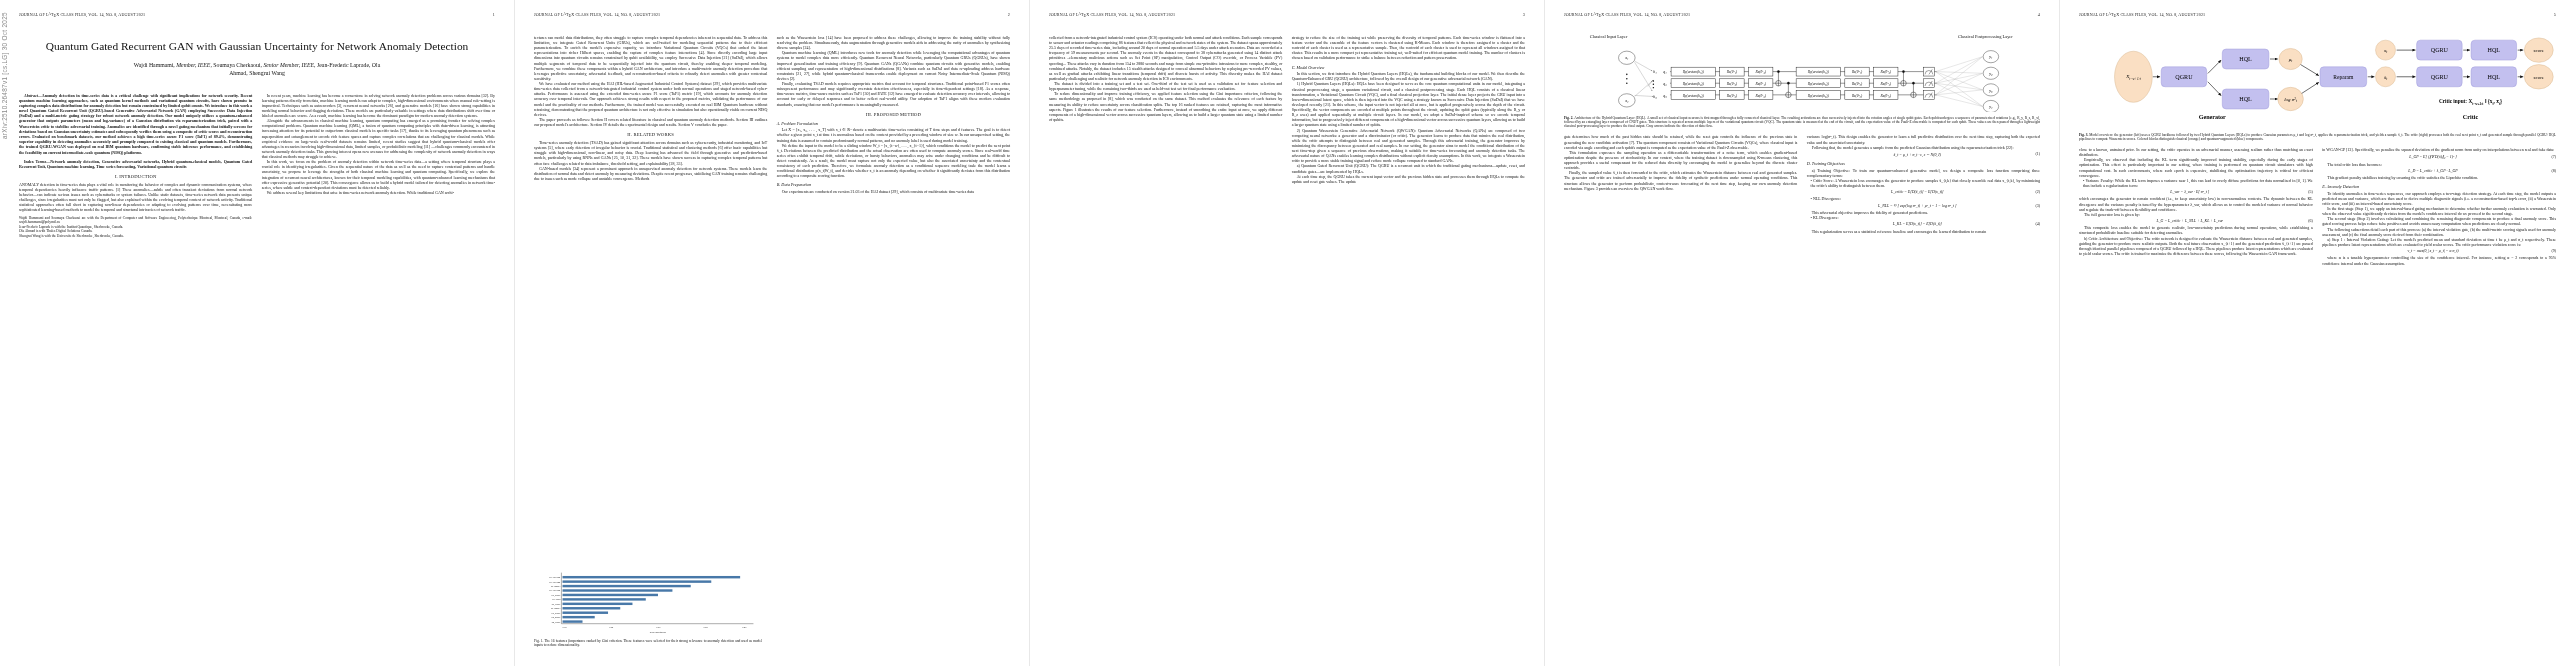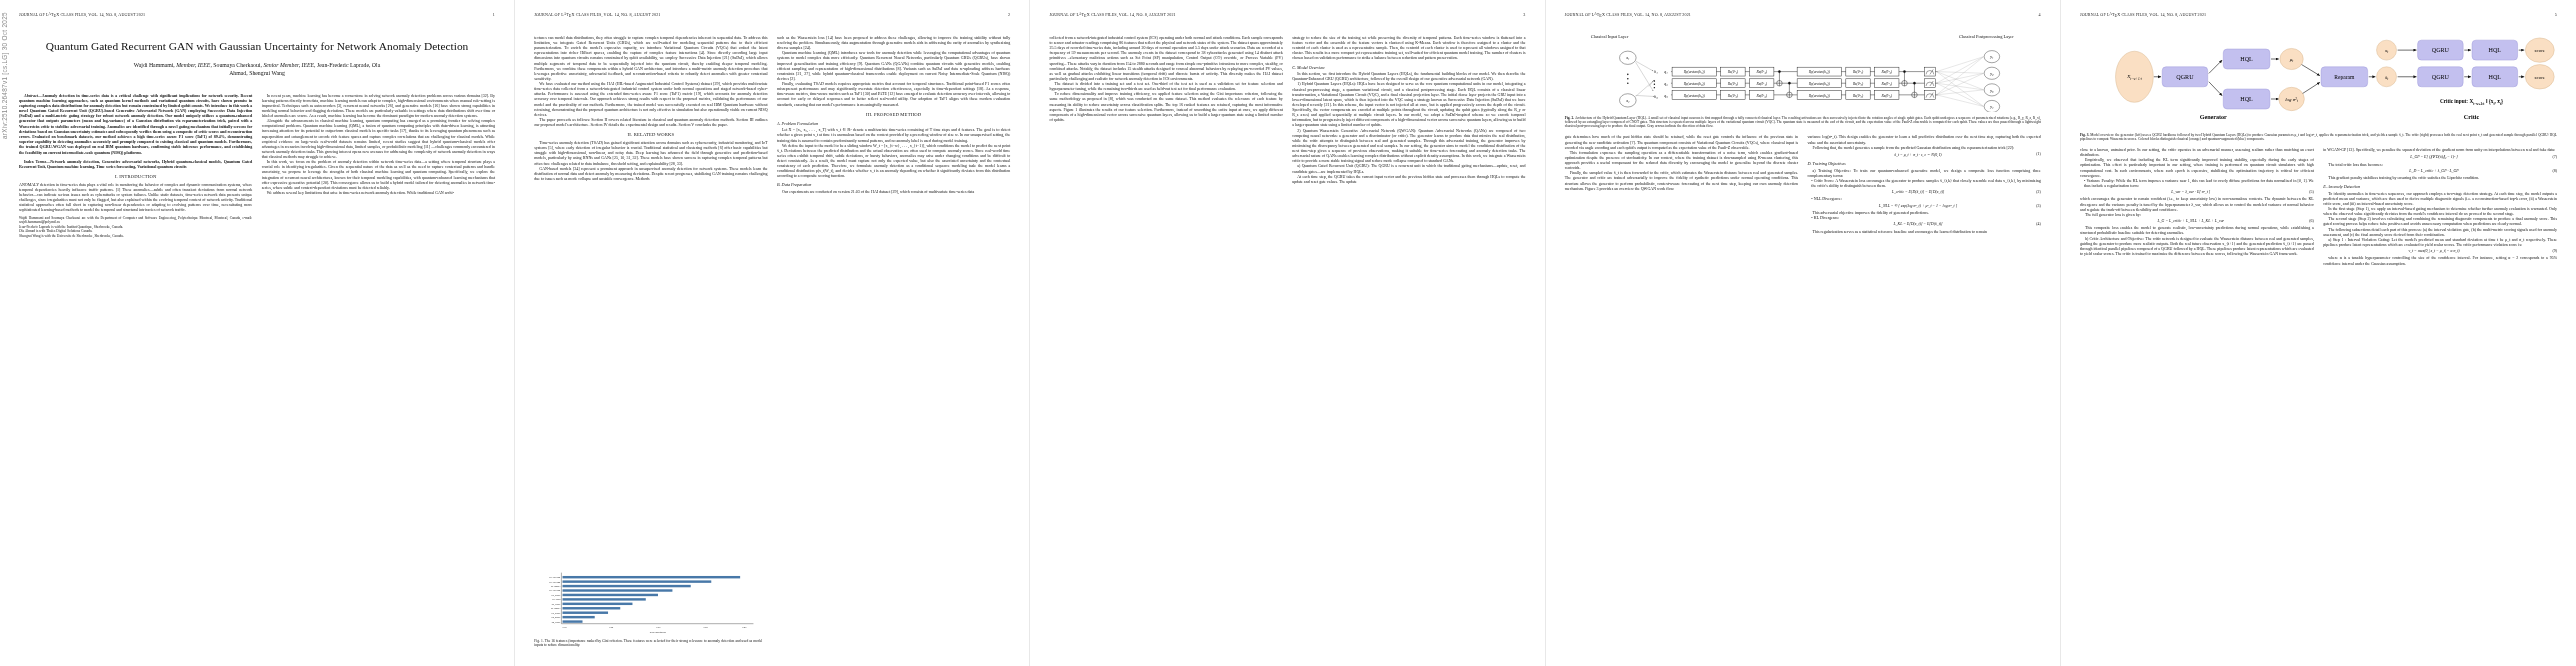--- a/index.html
+++ b/index.html
@@ -1,17 +1,17 @@
 <!DOCTYPE html>
 <html style="font-size:9px"><head>
 <meta charset="utf-8">
 <style>
   html,body{margin:0;padding:0;background:#ffffff;}
   body{width:2576px;height:667px;overflow:hidden;font-family:"Liberation Serif",serif;color:#111;}
-  .strip{display:flex;width:2576px;height:500px;justify-content:space-between;}
+  .strip{display:flex;width:2576px;height:500px;}
   .page{width:515px;height:667px;position:relative;background:#fff;box-sizing:border-box;padding:12.2px 19px 5.6px 19px;overflow:hidden;border-right:0.6px solid #e8e8e8;}
   .page:last-child{border-right:none;}
 
   .runhead{display:flex;justify-content:space-between;align-items:baseline;font-size:4.1px;letter-spacing:0.1px;color:#1a1a1a;margin-bottom:3.3px;font-family:"Liberation Serif",serif;}
   .runhead .jtitle{white-space:nowrap;}
   .runhead .pno{font-size:4.1px;}
   .tex{font-size:4.1px;}
   .tex .a{position:relative;top:-0.9px;font-size:3.3px;}
   .tex .e{position:relative;top:0.9px;}
 

